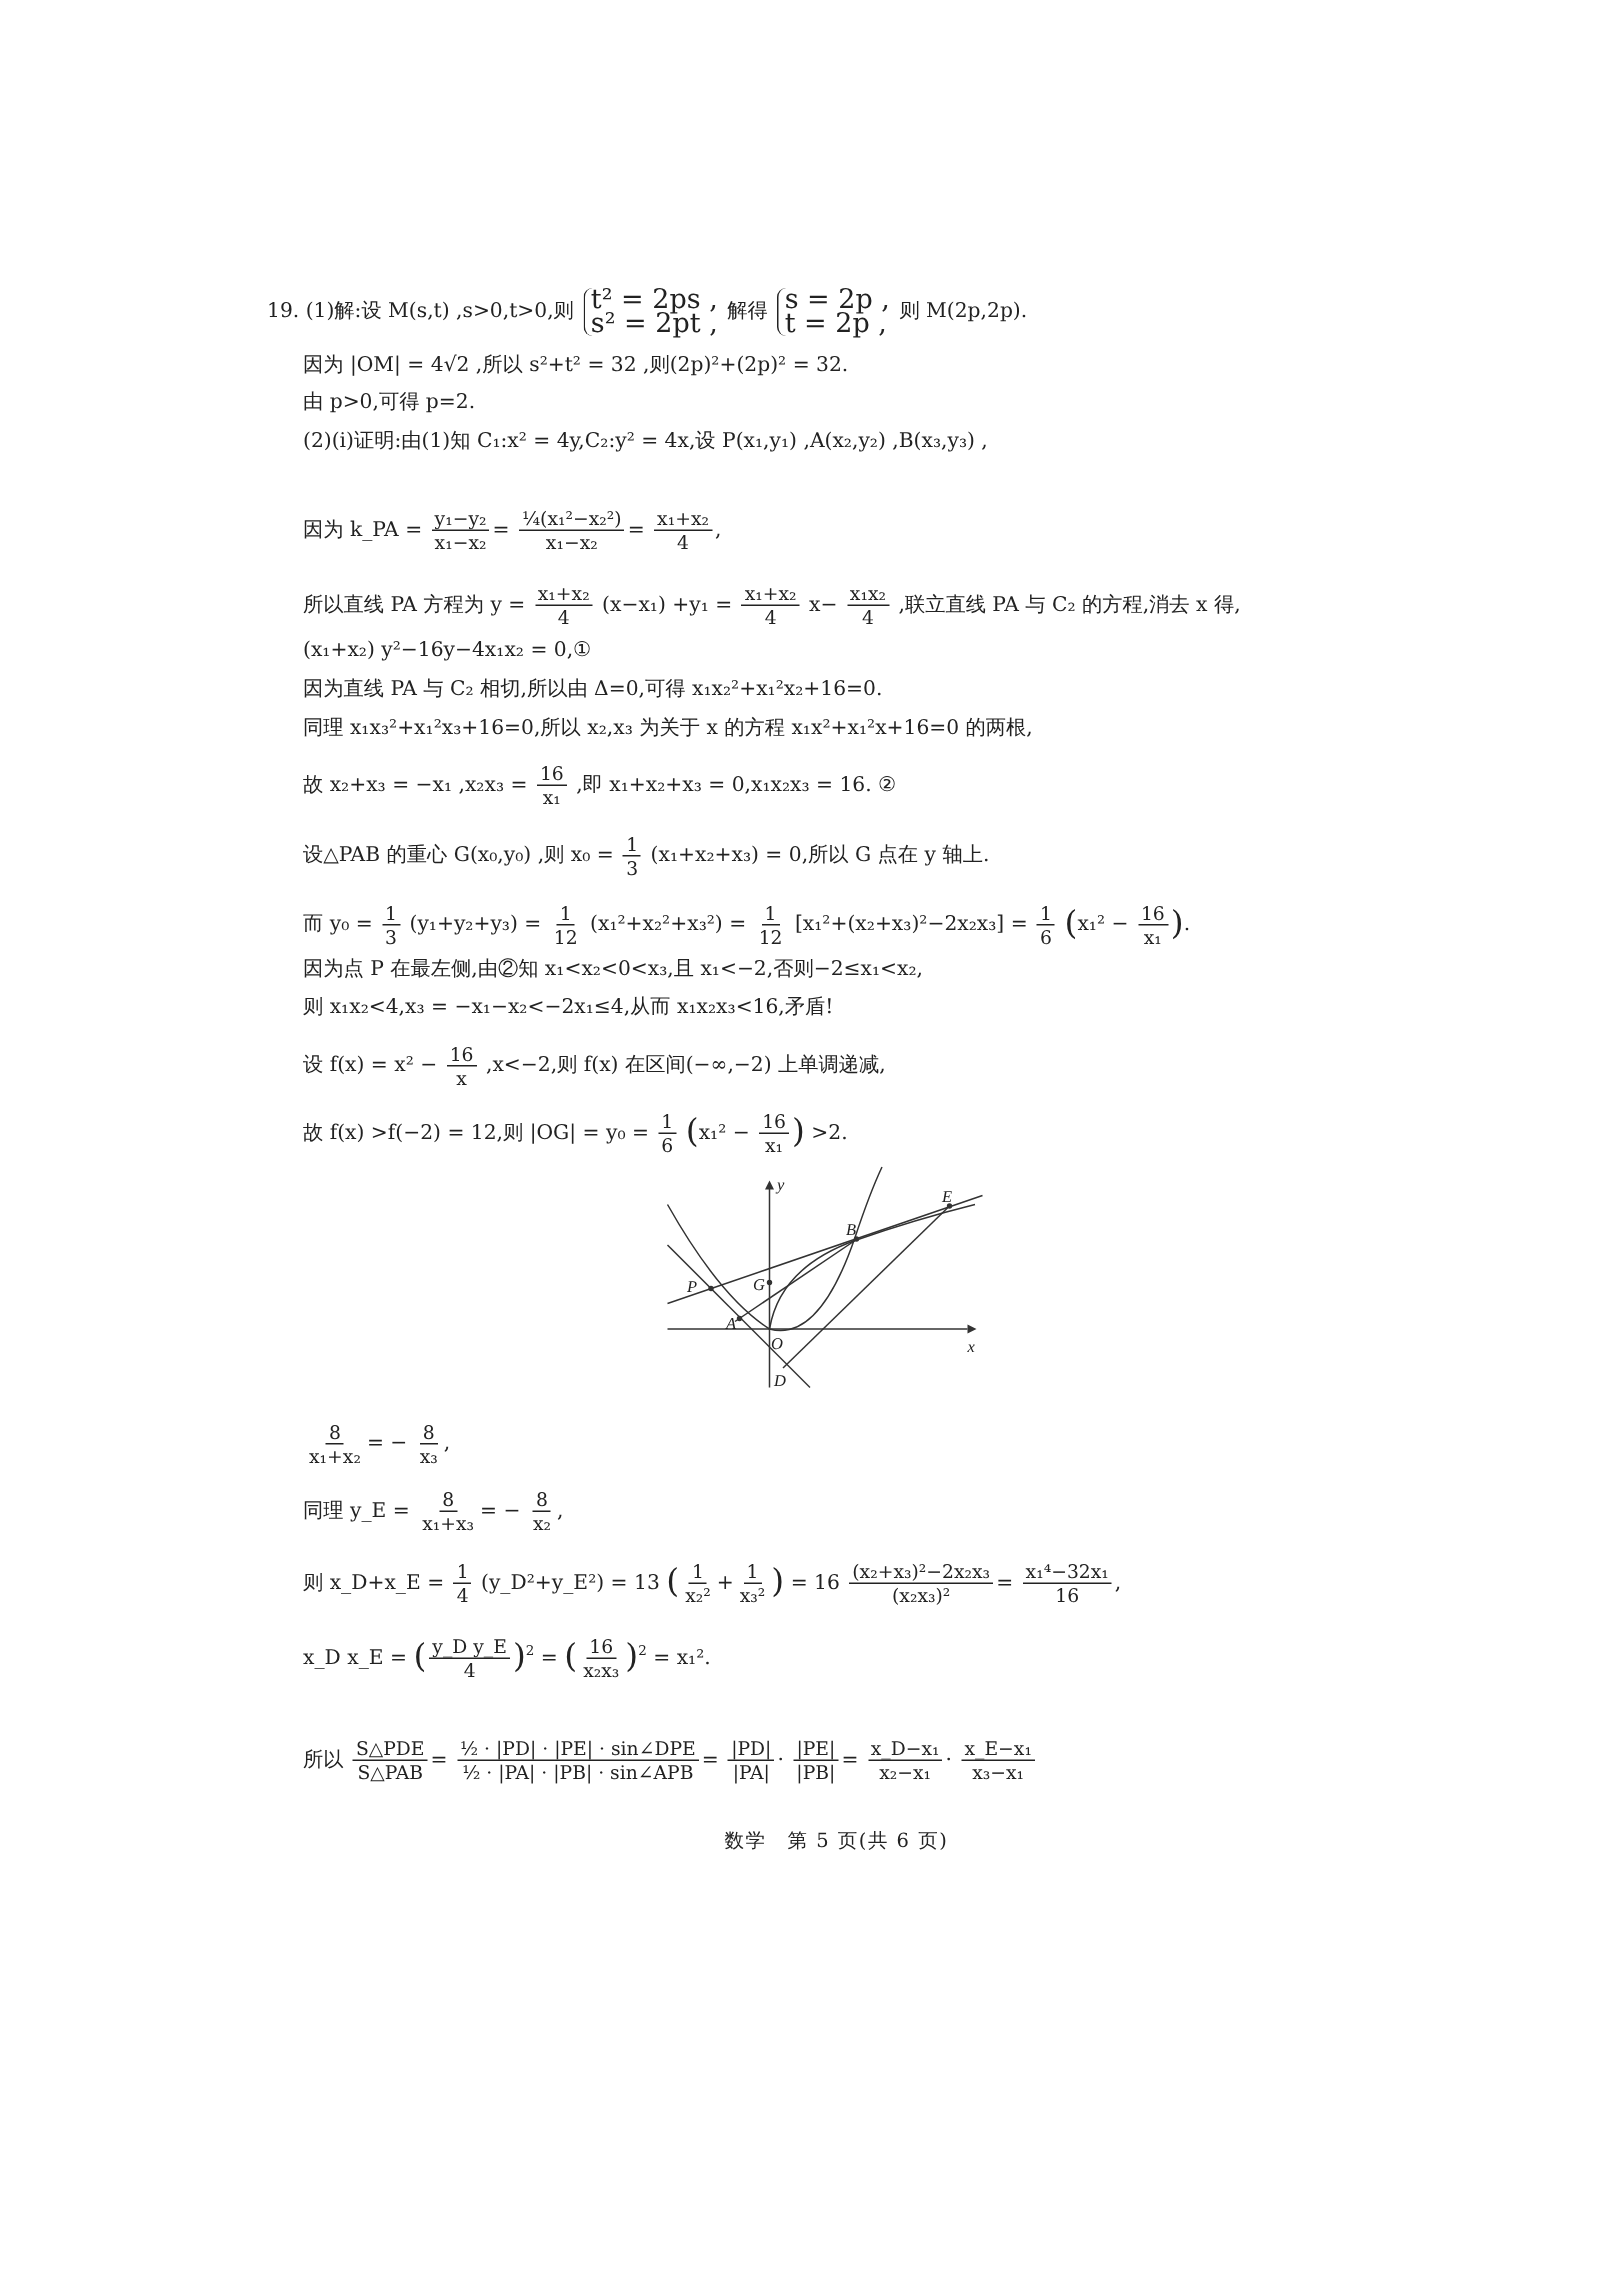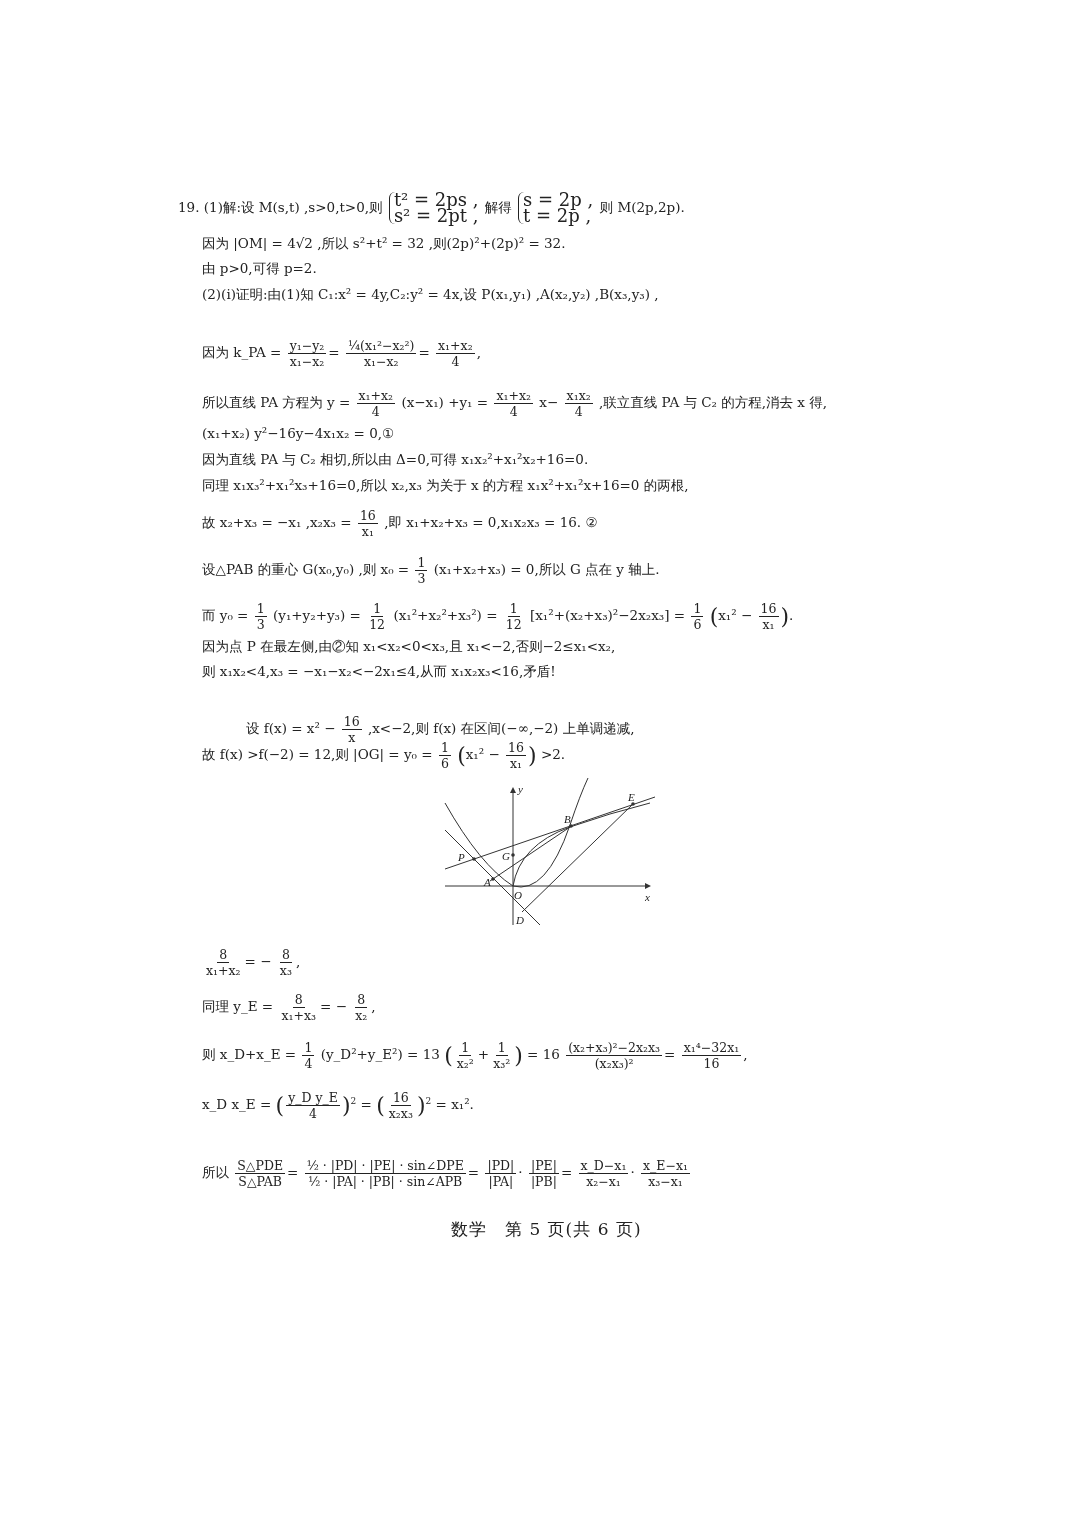--- a/index.html
+++ b/index.html
@@ -6,21 +6,21 @@
   body{width:1080px;height:1528px;position:relative;overflow:hidden;
        font-family:"DejaVu Serif","Liberation Serif",serif;color:#222;}
   .page{position:absolute;left:0;top:0;width:976px;height:1528px;}
   .line{position:absolute;font-size:13.5px;line-height:18px;white-space:nowrap;}
   sub,sup{font-size:9px;line-height:0;}
   .frac{display:inline-flex;flex-direction:column;align-items:center;vertical-align:middle;margin:0 2px;font-size:12.5px;line-height:15px;}
   .frac .num{border-bottom:1px solid #222;padding:0 2px;}
   .frac .den{padding:0 2px;}
   .brace{display:inline-flex;flex-direction:column;vertical-align:middle;border-left:1.5px solid #222;border-radius:6px 0 0 6px;padding-left:4px;margin:0 2px;font-size:18px;line-height:16px;}
   .big{font-size:22px;vertical-align:middle;}
-  .footer{position:absolute;left:451px;top:1218px;font-size:17px;letter-spacing:1px;}
+  .footer{position:absolute;left:483px;top:1218px;font-size:13px;letter-spacing:1px;}
   .diagram{position:absolute;left:440px;top:775px;width:220px;height:160px;}
 </style>
 </head>
 <body>
 
 <div class="page">
 
   <div class="line" style="left:178px;top:192px;">
     <span>19.</span>
     <span>(1)解:设 M(s,t) ,s&gt;0,t&gt;0,则</span>
@@ -121,21 +121,21 @@
     <span class="big">(</span><span>x₁² −</span>
     <span class="frac">
         <span class="num">16</span>
         <span class="den">x₁</span>
       </span><span class="big">)</span>.
   </div>
 
   <div class="line" style="left:202px;top:637px;">因为点 P 在最左侧,由②知 x₁&lt;x₂&lt;0&lt;x₃,且 x₁&lt;−2,否则−2≤x₁&lt;x₂,</div>
   <div class="line" style="left:202px;top:662px;">则 x₁x₂&lt;4,x₃ = −x₁−x₂&lt;−2x₁≤4,从而 x₁x₂x₃&lt;16,矛盾!</div>
 
-  <div class="line" style="left:202px;top:714px;margin-left:44px;">
+  <div class="line" style="left:202px;top:695px;">
     <span>设 f(x) = x² −</span>
     <span class="frac">
         <span class="num">16</span>
         <span class="den">x</span>
       </span>
     <span>,x&lt;−2,则 f(x) 在区间(−∞,−2) 上单调递减,</span>
   </div>
 
   <div class="line" style="left:202px;top:740px;">
     <span>故 f(x) &gt;f(−2) = 12,则 |OG| = y₀ =</span>

